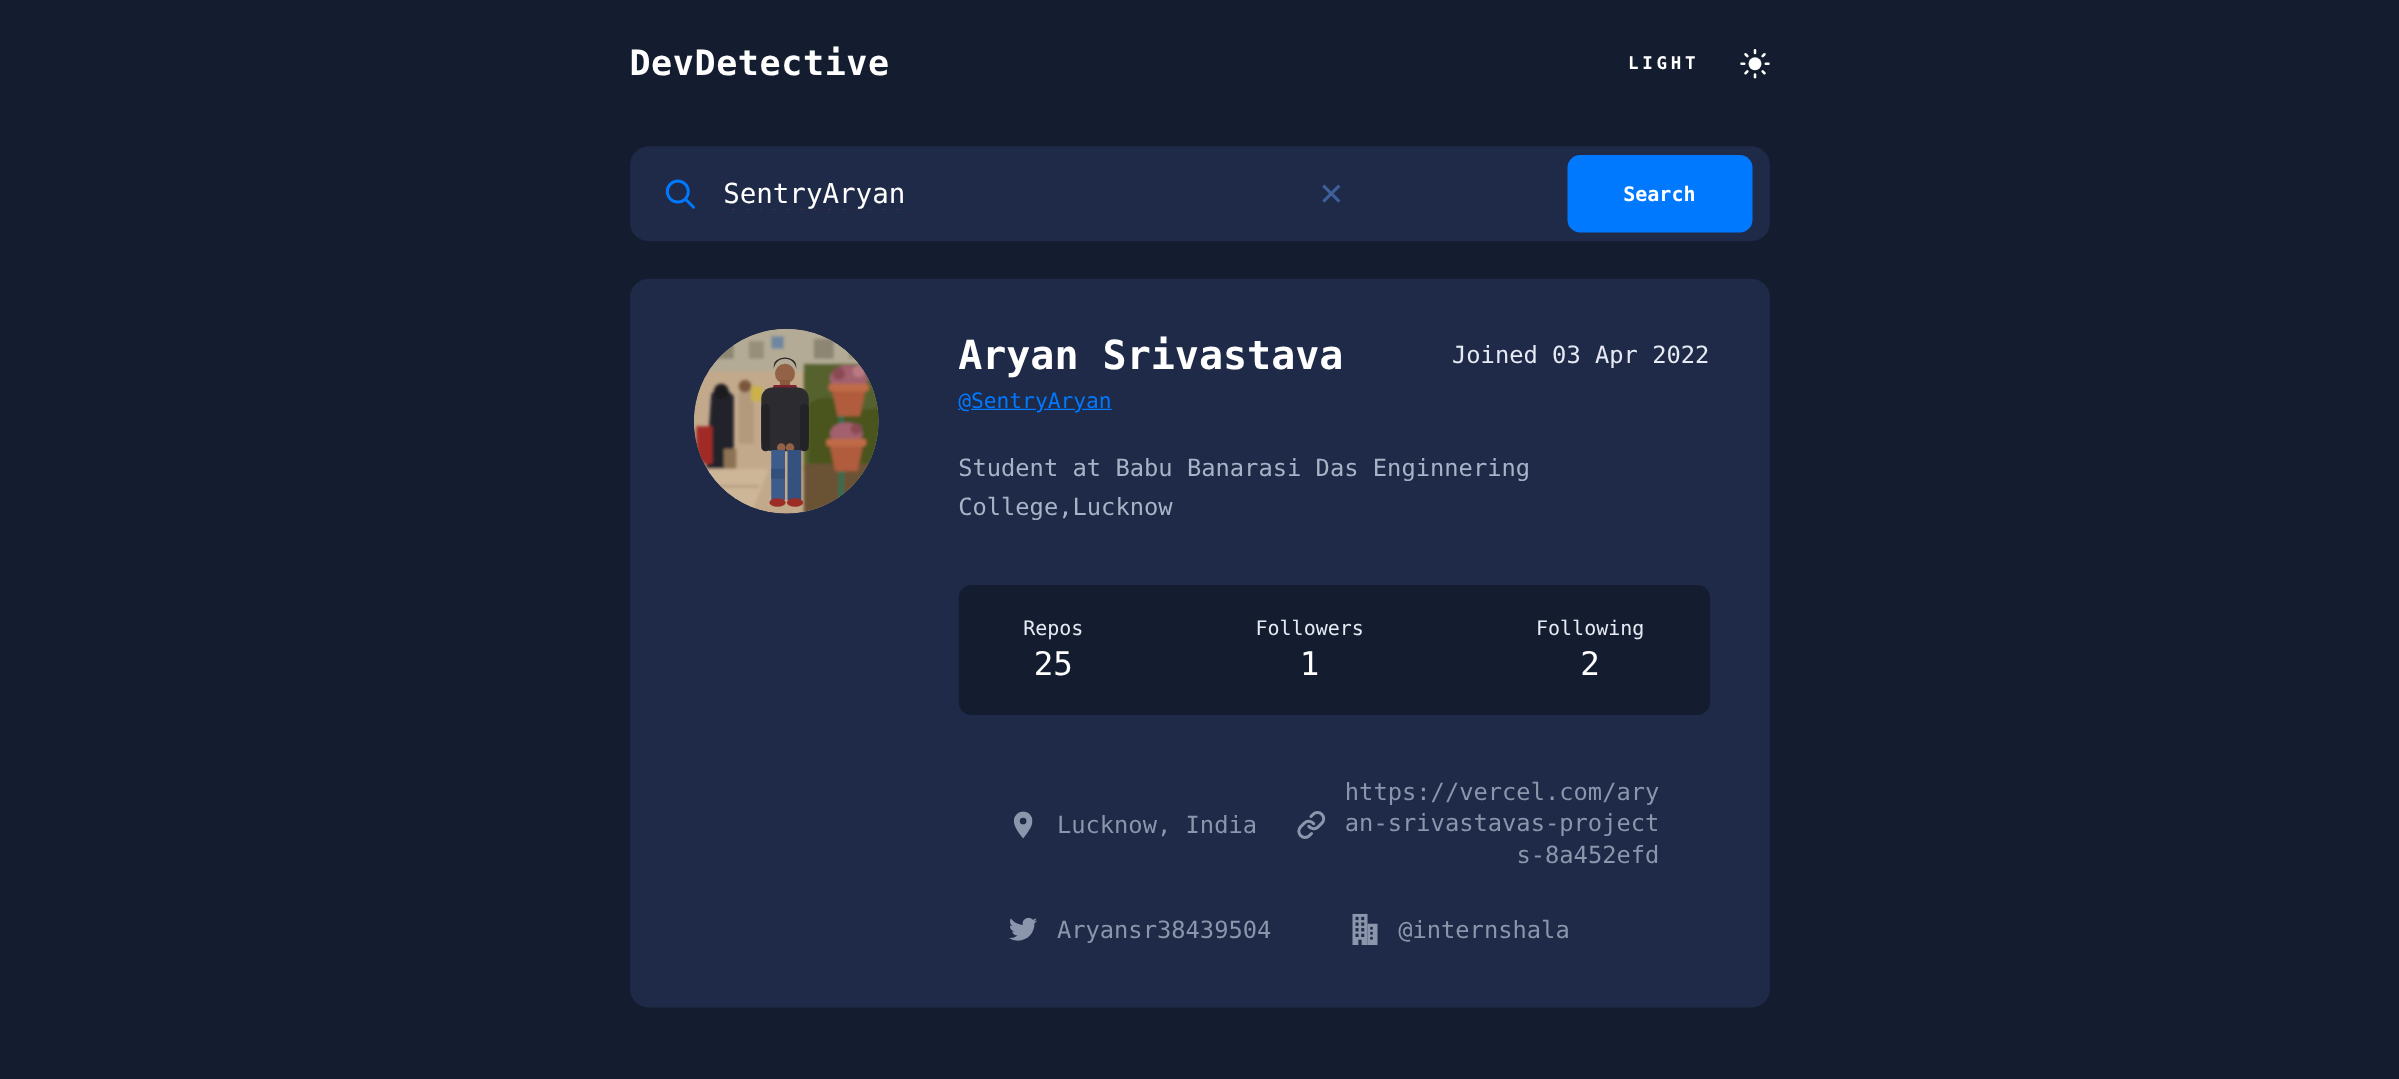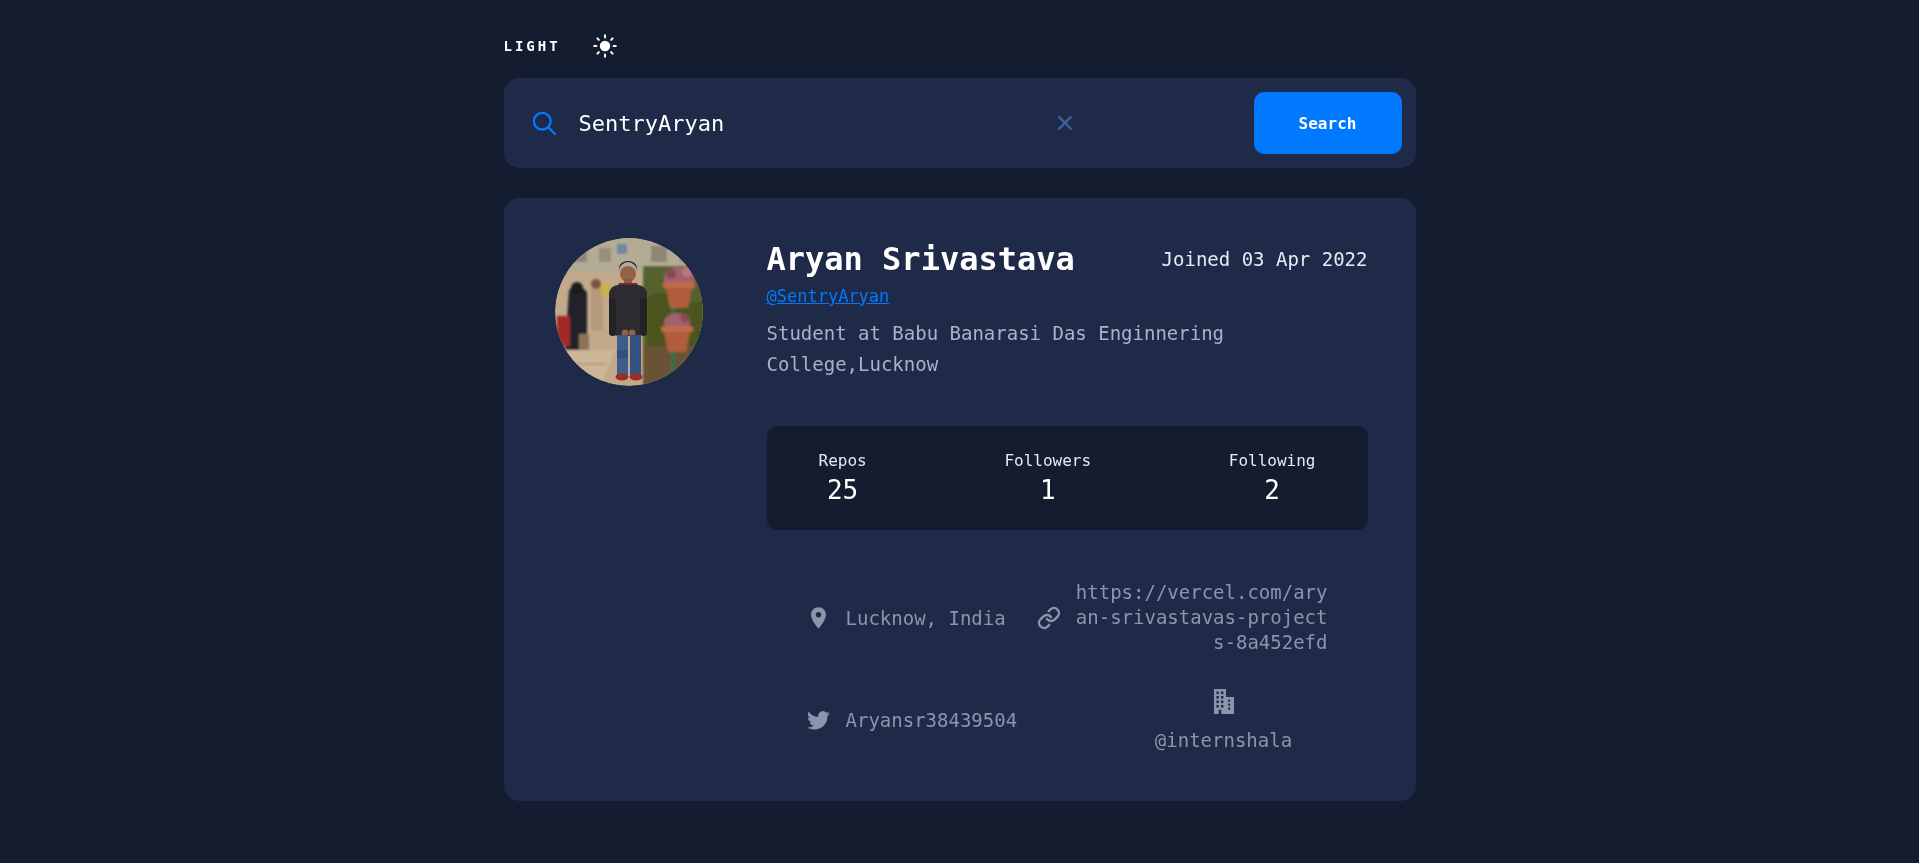--- a/index.html
+++ b/index.html
@@ -26,21 +26,21 @@
   .theme-toggle{
     display:flex;align-items:center;gap:32px;
     background:none;border:none;cursor:pointer;color:var(--text_primary);
     font-family:inherit;
   }
   .theme-toggle .label{font-size:14px;font-weight:bold;letter-spacing:3px;}
   .icon-box{display:inline-flex;align-items:center;justify-content:center;}
 
   
   .searchbar{
-    margin-top:20px;height:90px;background:var(--card);border-radius:15px;
+    margin-top:50px;height:76px;background:var(--card);border-radius:15px;
     display:flex;align-items:center;padding-left:26px;padding-right:14px;
   }
   .search-value{
     width:476px;margin-left:21px;font-size:22px;color:var(--text_primary);
     text-decoration:underline wavy #D0312D;
     text-decoration-thickness:1.5px;
     text-underline-offset:6px;
     text-decoration-skip-ink:none;
     white-space:nowrap;overflow:hidden;cursor:text;
   }
@@ -62,47 +62,48 @@
     display:grid;grid-template-columns:148px 1fr;column-gap:64px;
   }
   .avatar{width:148px;height:148px;border-radius:50%;overflow:hidden;flex-shrink:0;}
   .toprow{display:flex;justify-content:space-between;align-items:center;}
   .profile-name{font-size:32px;font-weight:bold;line-height:42px;}
   .joined{font-size:19px;color:var(--light);}
   .username{
     display:inline-block;margin-top:4px;font-size:17px;line-height:25px;
     color:var(--accent);text-decoration:underline;cursor:pointer;
   }
-  .bio{margin-top:9px;font-size:19px;line-height:31px;color:var(--bio);max-width:601px;}
+  .bio{margin-top:26px;font-size:19px;line-height:31px;color:var(--bio);max-width:601px;}
 
   .stats{
     margin-top:46px;background:var(--background);border-radius:10px;
     display:flex;justify-content:space-between;padding:25px 52px;
   }
   .stat{text-align:center;}
   .stat-label{display:block;font-size:16px;color:var(--light);}
   .stat-value{display:block;margin-top:5px;font-size:26px;font-weight:normal;color:var(--text_primary);}
 
   .links{
     margin-top:50px;padding-left:40px;
     display:grid;grid-template-columns:230px 1fr;row-gap:34px;
     align-items:center;font-size:19px;color:var(--text_secondary);
   }
   .link-item{display:flex;align-items:center;gap:15px;}
   .link-item .icon-box{width:24px;flex-shrink:0;justify-content:center;}
   .link-item a{color:var(--text_secondary);cursor:pointer;text-align:right;}
   .website-link{max-width:252px;word-break:break-all;line-height:25px;display:inline-block;}
-  .link-company{margin-left:43px;flex-direction:column;}
+  .link-company{margin-left:43px;}
 </style>
 </head>
 <body>
 
 <div class="container">
 
   <div class="header">
+    <h1 class="app-title">DevDetective</h1>
     <button class="theme-toggle">
       <span class="label">LIGHT</span>
       <span class="icon-box">
         <svg width="24" height="24" viewBox="0 0 24 24">
           <circle cx="12" cy="12" r="5.2" fill="#fff"></circle>
           <g stroke="#fff" stroke-width="2" stroke-linecap="round">
             <line x1="12" y1="1.2" x2="12" y2="3.4"></line>
             <line x1="12" y1="20.6" x2="12" y2="22.8"></line>
             <line x1="1.2" y1="12" x2="3.4" y2="12"></line>
             <line x1="20.6" y1="12" x2="22.8" y2="12"></line>

